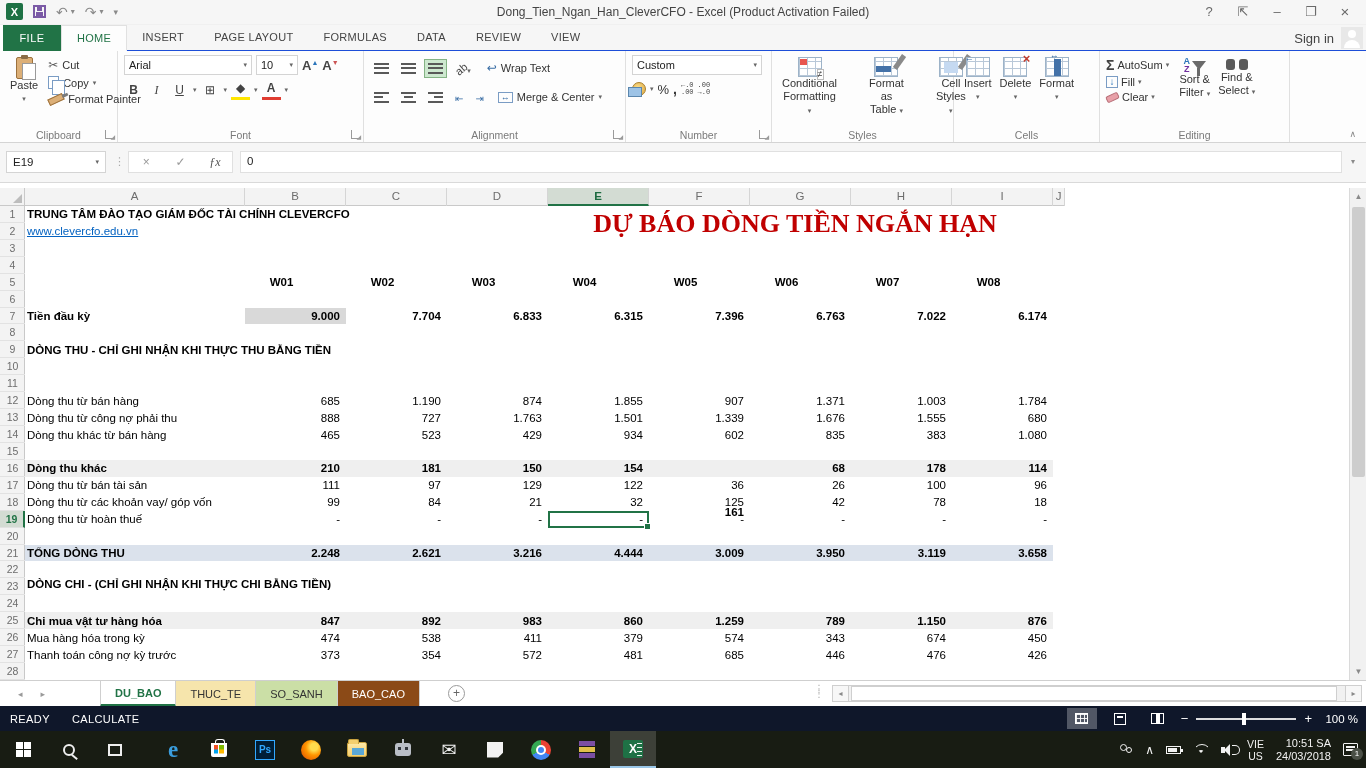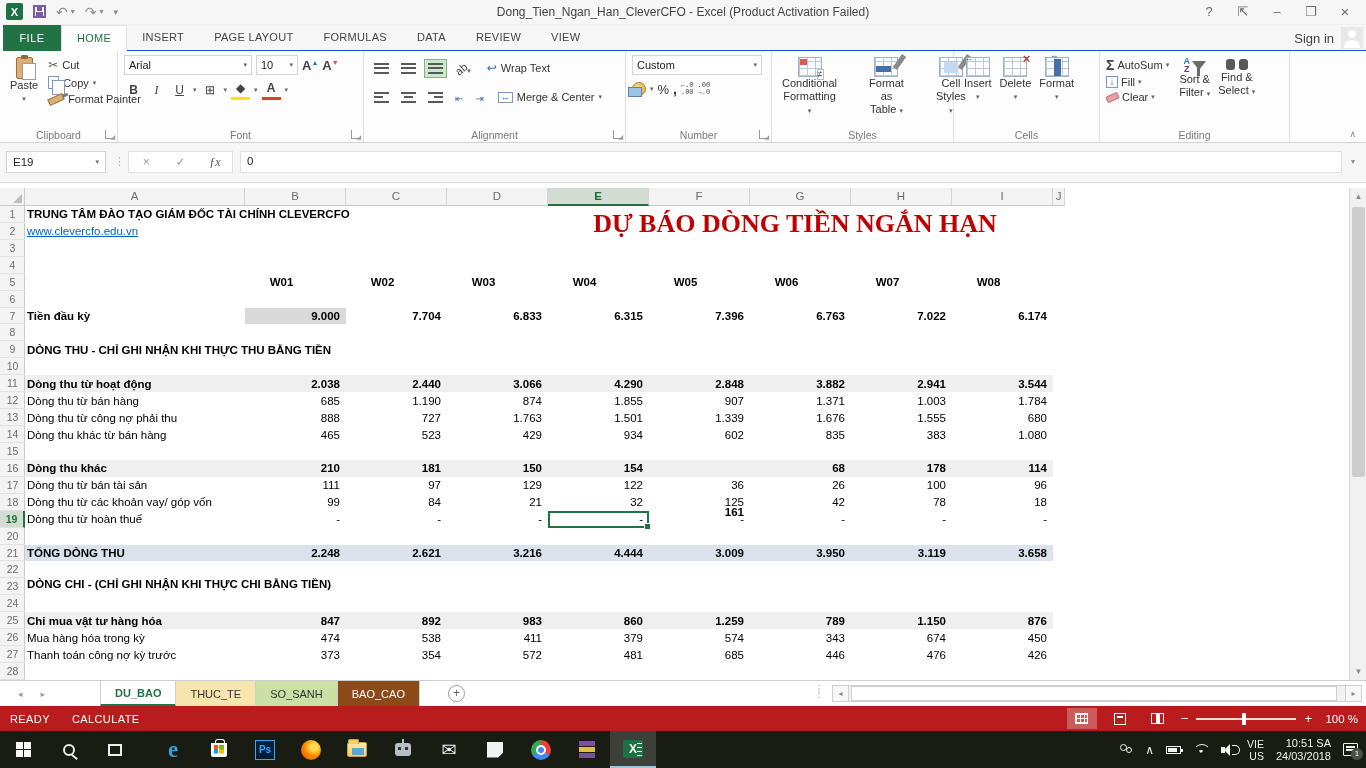--- a/index.html
+++ b/index.html
@@ -160,21 +160,21 @@
   .stab { height:26px; padding:0 14px; font-size:11px; display:flex; align-items:center; border-right:1px solid #cfcfcf; color:#333; }
   .stab.active { background:#fff; color:#217346; font-weight:bold; border-bottom:3px solid #217346; border-left:1px solid #cfcfcf; }
   .addsheet { position:absolute; left:448px; top:4px; width:17px; height:17px; border:1px solid #9a9a9a; border-radius:50%; color:#666; font-size:12px; line-height:15px; text-align:center; }
   .hs-dots { position:absolute; left:814px; top:5px; color:#b0b0b0; font-size:10px; line-height:5px; }
   #hscroll { position:absolute; left:832px; top:4px; width:530px; height:17px; display:flex; }
   .hs-btn { width:17px; height:17px; border:1px solid #cfcfcf; background:#f7f7f7; color:#8a8a8a; font-size:8px; text-align:center; line-height:15px; }
   .hs-track { flex:1; border-top:1px solid #cfcfcf; border-bottom:1px solid #cfcfcf; background:#f1f1f1; position:relative; }
   .hs-thumb { position:absolute; left:2px; top:0px; height:15px; width:98%; background:#fff; border:1px solid #cfcfcf; }
 
   
-  #statusbar { position:absolute; left:0; top:706px; width:1366px; height:25px; background:#b91c1c; color:#fff; }
+  #statusbar { position:absolute; left:0; top:706px; width:1366px; height:25px; background:#0f172a; color:#fff; }
   .sb-left { position:absolute; left:10px; top:0; height:25px; display:flex; gap:22px; align-items:center; font-size:11px; letter-spacing:.4px; }
   .sb-right { position:absolute; right:8px; top:0; height:25px; display:flex; align-items:center; gap:8px; }
   .viewbtn { width:30px; height:21px; display:flex; align-items:center; justify-content:center; }
   .viewbtn.active { background:rgba(255,255,255,.28); }
   .ico-vnormal { width:13px; height:11px; border:1px solid #fff; background:
       repeating-linear-gradient(0deg, rgba(255,255,255,.9) 0 1px, transparent 1px 4px),
       repeating-linear-gradient(90deg, rgba(255,255,255,.9) 0 1px, transparent 1px 4px); }
   .ico-vpage { width:12px; height:12px; border:1px solid #fff; position:relative; }
   .ico-vpage::after { content:""; position:absolute; left:2px; top:2px; right:2px; height:2px; background:#fff; }
   .ico-vbreak { width:13px; height:11px; border:1px solid #fff; position:relative; }
@@ -227,21 +227,21 @@
   .ico-batt { width:15px; height:8px; border:1px solid #f2f2f2; position:relative; }
   .ico-batt::before { content:""; position:absolute; left:1px; top:1px; width:9px; height:4px; background:#f2f2f2; }
   .ico-batt::after { content:""; position:absolute; right:-3px; top:2px; width:2px; height:3px; background:#f2f2f2; }
   .ico-wifi { width:16px; height:11px; position:relative; overflow:hidden; }
   .ico-wifi::before { content:""; position:absolute; left:0; top:0; width:16px; height:16px; border:1.5px solid #f2f2f2; border-radius:50%; clip-path:polygon(50% 50%, 0 0, 100% 0); }
   .ico-wifi::after { content:""; position:absolute; left:5px; top:6px; width:6px; height:6px; background:#f2f2f2; border-radius:50%; clip-path:polygon(50% 50%, 0 0, 100% 0); }
   .ico-vol { width:14px; height:12px; position:relative; }
   .ico-vol::before { content:""; position:absolute; left:0; top:3px; width:4px; height:6px; background:#f2f2f2; }
   .ico-vol::after { content:""; position:absolute; left:3px; top:0; border-top:6px solid transparent; border-bottom:6px solid transparent; border-right:6px solid #f2f2f2; }
   .vol-arc { position:absolute; left:11px; top:1px; width:8px; height:10px; border:1.5px solid #f2f2f2; border-left:none; border-radius:0 8px 8px 0; }
-  .tray-2line { font-size:10.5px; line-height:12px; text-align:right; }
+  .tray-2line { font-size:10.5px; line-height:12px; text-align:center; }
   .tray-clock { font-size:11px; line-height:13px; text-align:right; }
   .ico-action { width:15px; height:13px; border:1.5px solid #f2f2f2; border-radius:1px; position:relative; }
   .ico-action::before { content:""; position:absolute; left:2px; top:2px; right:2px; height:1.5px; background:#f2f2f2; box-shadow:0 3px 0 #f2f2f2; }
   .badge { position:absolute; right:-6px; bottom:-5px; width:12px; height:12px; border-radius:50%; background:#4a4f46; color:#fff; font-size:8px; line-height:12px; text-align:center; }
 </style>
 </head>
 <body>
 
 <div id="stage">
 
@@ -588,32 +588,20 @@
           <div class="cval b" style="left: 422px; width: 101px;">6.833</div>
           <div class="cval b" style="left: 523px; width: 101px;">6.315</div>
           <div class="cval b" style="left: 624px; width: 101px;">7.396</div>
           <div class="cval b" style="left: 725px; width: 101px;">6.763</div>
           <div class="cval b" style="left: 826px; width: 101px;">7.022</div>
           <div class="cval b" style="left: 927px; width: 101px;">6.174</div>
         </div>
         <div class="srow" style="top: 135.429px; height: 16.9286px;">
           <div class="clabel b">DÒNG THU - CHỈ GHI NHẬN KHI THỰC THU BẰNG TIỀN</div>
         </div>
-        <div class="srow" style="top: 169.286px; height: 16.9286px;">
-          <div class="band"></div>
-          <div class="clabel b"> Dòng thu từ hoạt động</div>
-          <div class="cval b" style="left: 220px; width: 101px;">2.038</div>
-          <div class="cval b" style="left: 321px; width: 101px;">2.440</div>
-          <div class="cval b" style="left: 422px; width: 101px;">3.066</div>
-          <div class="cval b" style="left: 523px; width: 101px;">4.290</div>
-          <div class="cval b" style="left: 624px; width: 101px;">2.848</div>
-          <div class="cval b" style="left: 725px; width: 101px;">3.882</div>
-          <div class="cval b" style="left: 826px; width: 101px;">2.941</div>
-          <div class="cval b" style="left: 927px; width: 101px;">3.544</div>
-        </div>
         <div class="srow" style="top: 186.214px; height: 16.9286px;">
           <div class="clabel">Dòng thu từ bán hàng</div>
           <div class="cval" style="left: 220px; width: 101px;">685</div>
           <div class="cval" style="left: 321px; width: 101px;">1.190</div>
           <div class="cval" style="left: 422px; width: 101px;">874</div>
           <div class="cval" style="left: 523px; width: 101px;">1.855</div>
           <div class="cval" style="left: 624px; width: 101px;">907</div>
           <div class="cval" style="left: 725px; width: 101px;">1.371</div>
           <div class="cval" style="left: 826px; width: 101px;">1.003</div>
           <div class="cval" style="left: 927px; width: 101px;">1.784</div>

